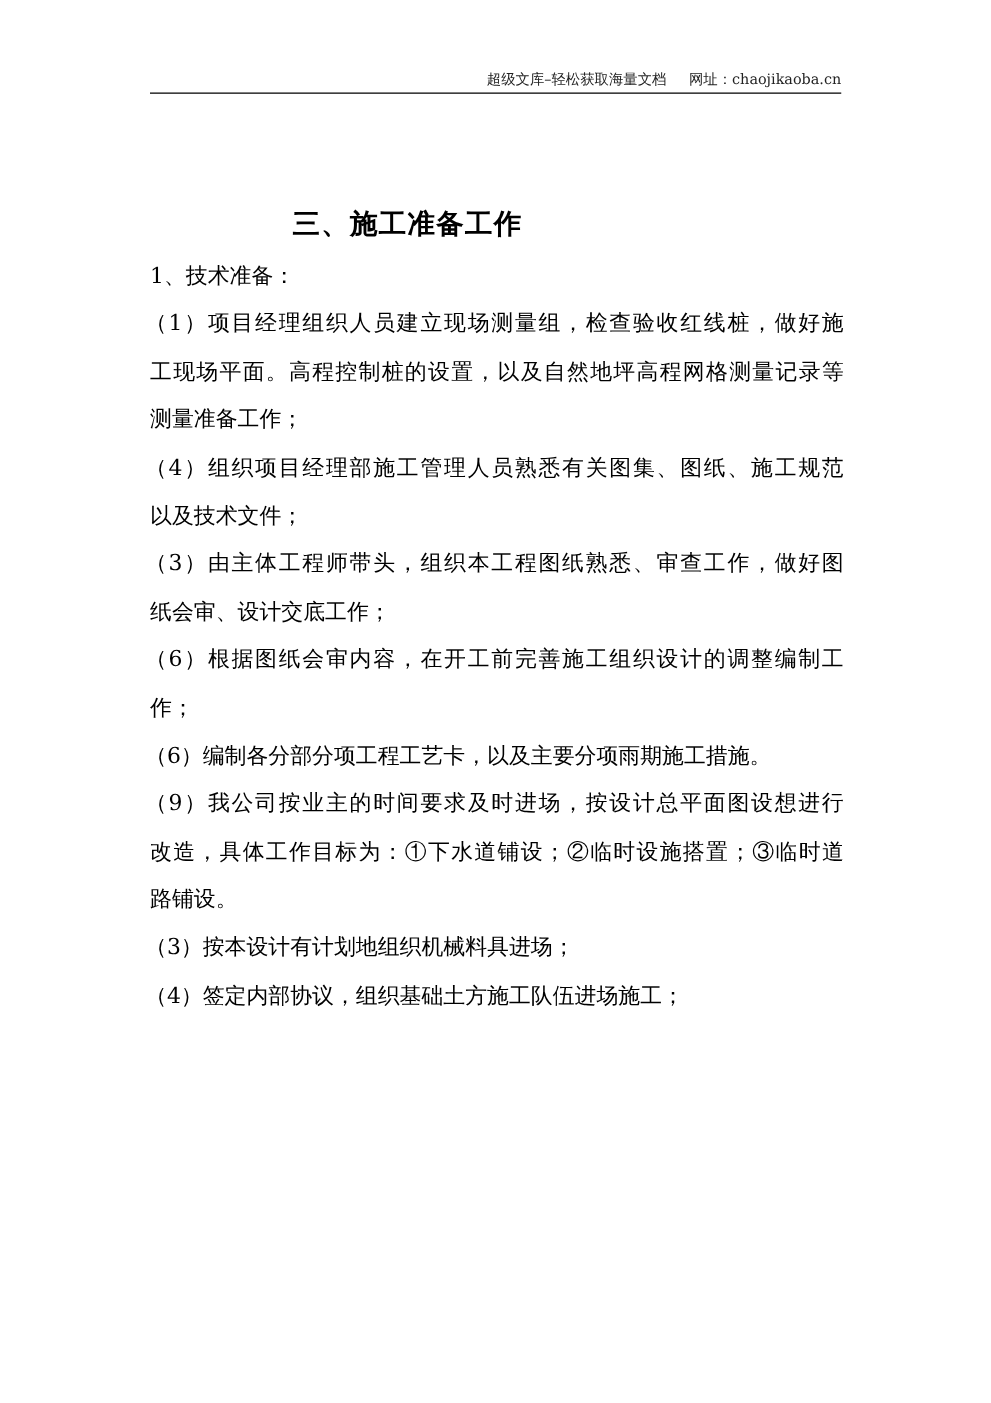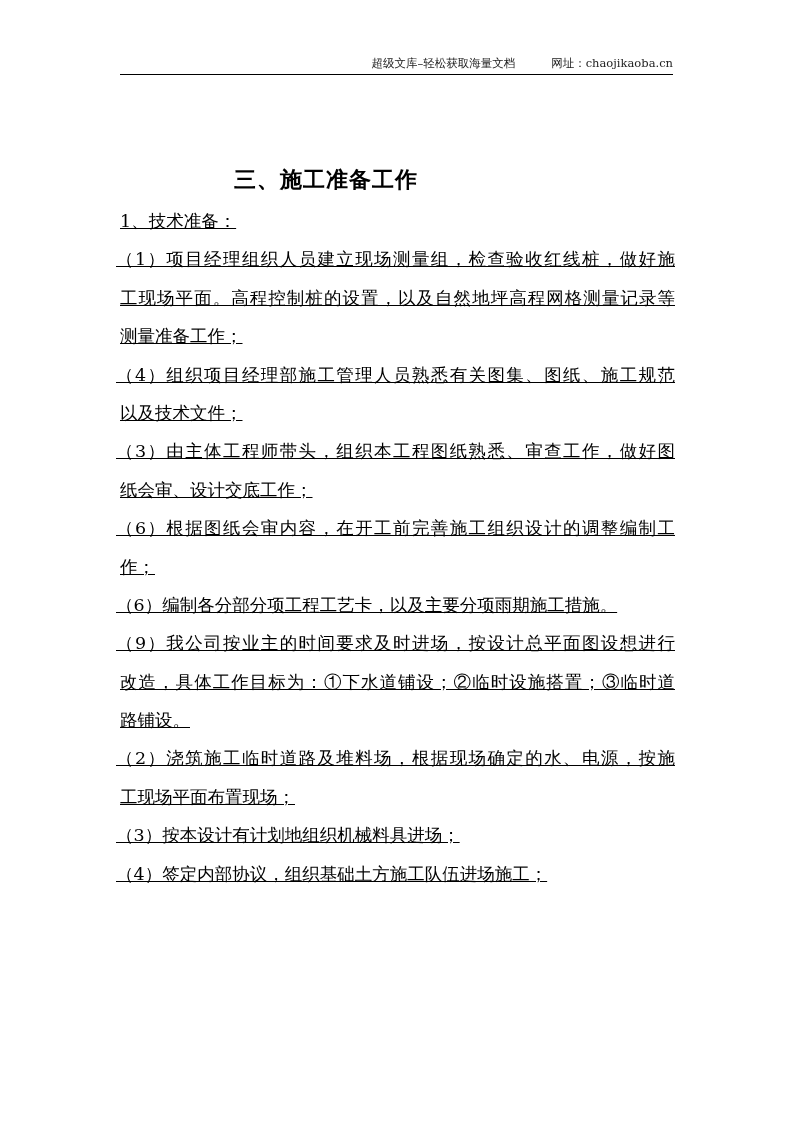--- a/index.html
+++ b/index.html
@@ -20,21 +20,21 @@
       left: 120px;
       top: 56px;
       width: 553px;
       height: 18px;
       border-bottom: 1.3px solid #000000;
       text-align: right;
       font-size: 11.5px;
       line-height: 14px;
       color: #222222;
     }
-    .page-header .site-name { margin-right: 36px; }
+    .page-header .site-name { margin-right: 18px; }
     .title {
       position: absolute;
       left: 0;
       width: 652px;
       top: 162px;
       text-align: center;
       font-size: 22px;
       font-weight: bold;
       line-height: 34px;
       letter-spacing: 1px;
@@ -43,21 +43,20 @@
       position: absolute;
       left: 120px;
       top: 202px;
       width: 555px;
       font-size: 17.5px;
       line-height: 38.4px;
     }
     .line {
       white-space: nowrap;
       height: 38.4px;
-      text-decoration: underline;
     }
     .line.justify {
       text-align: justify;
       text-align-last: justify;
     }
     .item-start { margin-left: -4px; }
   </style>
 </head>
 <body>
 
@@ -97,24 +96,20 @@
     <div class="line item-start">（6）编制各分部分项工程工艺卡，以及主要分项雨期施工措施。</div>
   </div>
 
 
   <div>
     <div class="line justify item-start">（9）我公司按业主的时间要求及时进场，按设计总平面图设想进行</div>
     <div class="line justify">改造，具体工作目标为：①下水道铺设；②临时设施搭置；③临时道</div>
     <div class="line">路铺设。</div>
   </div>
 
-  <div>
-    <div class="line justify item-start">（2）浇筑施工临时道路及堆料场，根据现场确定的水、电源，按施</div>
-    <div class="line">工现场平面布置现场；</div>
-  </div>
 
   <div>
     <div class="line item-start">（3）按本设计有计划地组织机械料具进场；</div>
   </div>
 
   <div>
     <div class="line item-start">（4）签定内部协议，组织基础土方施工队伍进场施工；</div>
   </div>
 </div>
 

